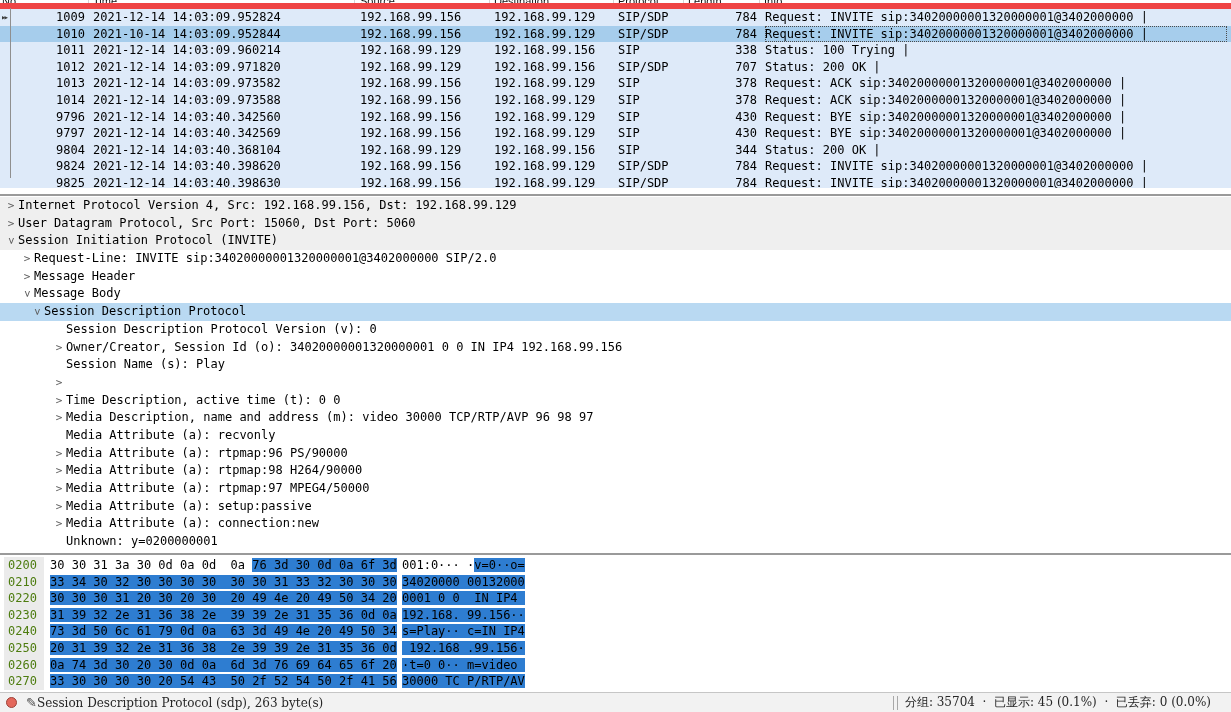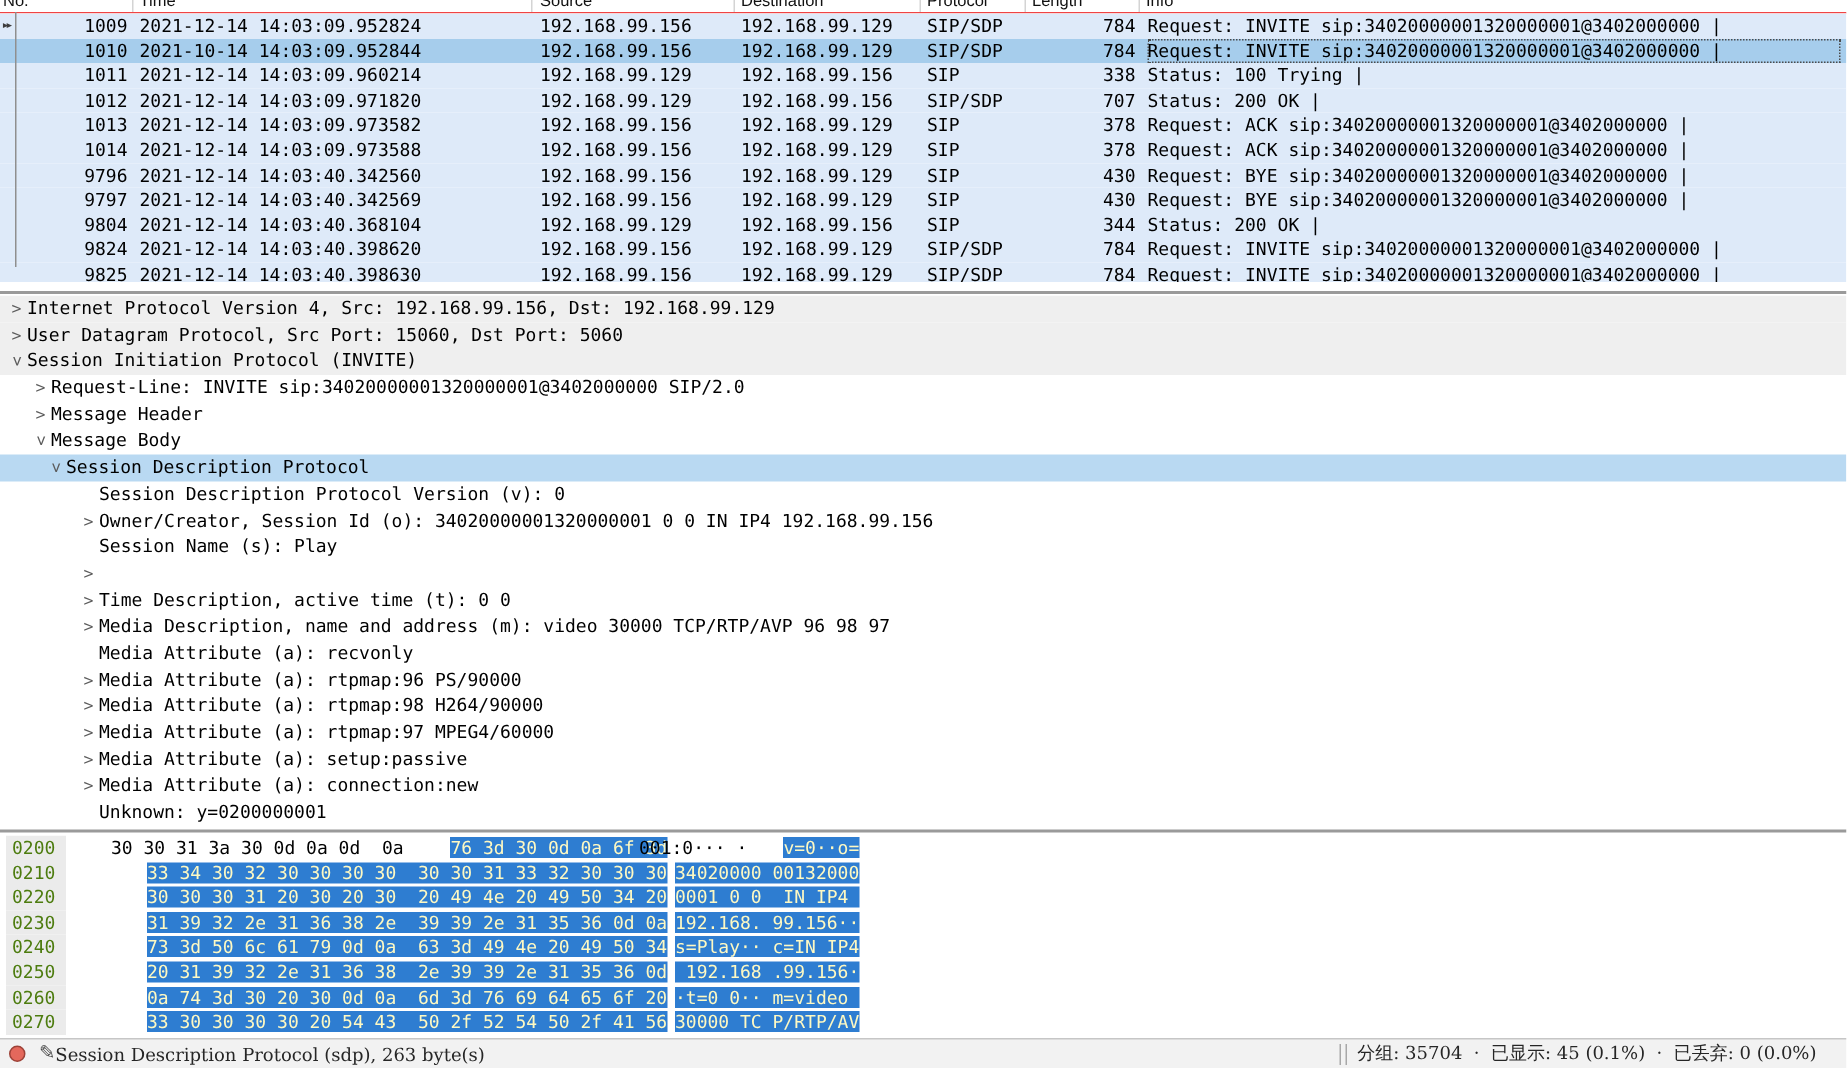--- a/index.html
+++ b/index.html
@@ -4,21 +4,21 @@
 <style>
   * { margin:0; padding:0; box-sizing:border-box; }
   html,body { width:1231px; height:712px; }
   body {
     position:relative; overflow:hidden; background:#fff;
     font-family:"DejaVu Sans Mono","Liberation Mono",monospace;
     color:#000;
   }
 
   
-  .hdr { position:absolute; top:0; left:0; width:100%; height:9px; overflow:hidden; background:#fff; border-bottom:1px solid #ef4444; }
+  .hdr { position:absolute; top:0; left:0; width:100%; height:9px; overflow:hidden; background:#fff; border-bottom:6px solid #ef4444; }
   .hdr span { position:absolute; top:-5px; font:11px "Liberation Sans",sans-serif; color:#111; white-space:pre; }
   .h-no{left:2px} .h-time{left:93px} .h-src{left:360px} .h-dst{left:494px} .h-proto{left:618px} .h-len{left:688px} .h-info{left:764px}
   .hdr .sep { position:absolute; top:0; width:1px; height:9px; background:#d4d4d4; }
 
   
   .plist { position:absolute; top:9px; left:0; width:100%; height:179px; overflow:hidden; background:#fff; }
   .prow { position:relative; height:16.6px; line-height:16.6px; font-size:12px; background:#deeaf9; white-space:pre; }
   .prow.selected { background:#a6cdec; }
   .prow span { position:absolute; top:0; height:16.6px; }
   .c-marker { left:1px; width:16px; font-size:9px; letter-spacing:-3px; color:#3d3d3d; }
@@ -43,22 +43,22 @@
   .lv0{padding-left:4px} .lv1{padding-left:20px} .lv2{padding-left:30px} .lv3{padding-left:52px}
   .exp { display:inline-block; width:14px; flex:0 0 14px; text-align:center; color:#5c5c5c; font-size:11px; }
   .exp.open { transform:rotate(90deg); }
 
   
   .hex { position:absolute; top:557px; left:0; width:100%; height:133px; background:#fff; overflow:hidden; }
   .hrow { position:relative; height:16.6px; line-height:16.6px; font-size:12px; white-space:pre; }
   .off { position:absolute; left:4px; top:0; width:40px; background:#ebebeb; color:#4d7c0f; padding-left:4px; }
   .hx  { position:absolute; left:50px; top:0; }
   .as  { position:absolute; left:402px; top:0;text-align:right; }
-  .hx span,.as span { white-space:pre;margin-left:24px; }
-  .selb { background:#2e7dd1; color:#fef9c3; }
+  .hx span,.as span { white-space:pre; }
+  .selb { background:#2e7dd1; color:#000000; }
 
   
   .statusbar { position:absolute; bottom:0; left:0; width:100%; height:20px; background:#f2f2f2;
     border-top:1px solid #c6c6c6; display:flex; align-items:center;
     font-family:"DejaVu Serif","Liberation Serif",serif; font-size:12px; color:#262626; }
   .dot { width:11px; height:11px; border-radius:50%; background:#e4685c; border:1px solid #9d4238; margin-left:6px; flex:0 0 auto; }
   .pencil { margin-left:9px; font-size:13px; color:#4a4a4a; font-family:"DejaVu Sans",sans-serif; flex:0 0 auto; }
   .sleft { margin-left:0; white-space:pre; }
   .sright { margin-left:auto; margin-right:20px; display:flex; align-items:center; white-space:pre; }
   .sbsep { width:5px; height:14px; border-left:1px solid #a8a8a8; border-right:1px solid #a8a8a8; margin-right:7px; }
@@ -257,21 +257,21 @@
     <div class="drow lv3">
     <span class="exp">&gt;</span>
     <span class="dtext">Media Attribute (a): rtpmap:96 PS/90000</span>
   </div>
     <div class="drow lv3">
     <span class="exp">&gt;</span>
     <span class="dtext">Media Attribute (a): rtpmap:98 H264/90000</span>
   </div>
     <div class="drow lv3">
     <span class="exp">&gt;</span>
-    <span class="dtext">Media Attribute (a): rtpmap:97 MPEG4/60000</span>
+    <span class="dtext">Media Attribute (a): rtpmap:97 MPEG4/50000</span>
   </div>
     <div class="drow lv3">
     <span class="exp">&gt;</span>
     <span class="dtext">Media Attribute (a): setup:passive</span>
   </div>
     <div class="drow lv3">
     <span class="exp">&gt;</span>
     <span class="dtext">Media Attribute (a): connection:new</span>
   </div>
     <div class="drow lv3">

